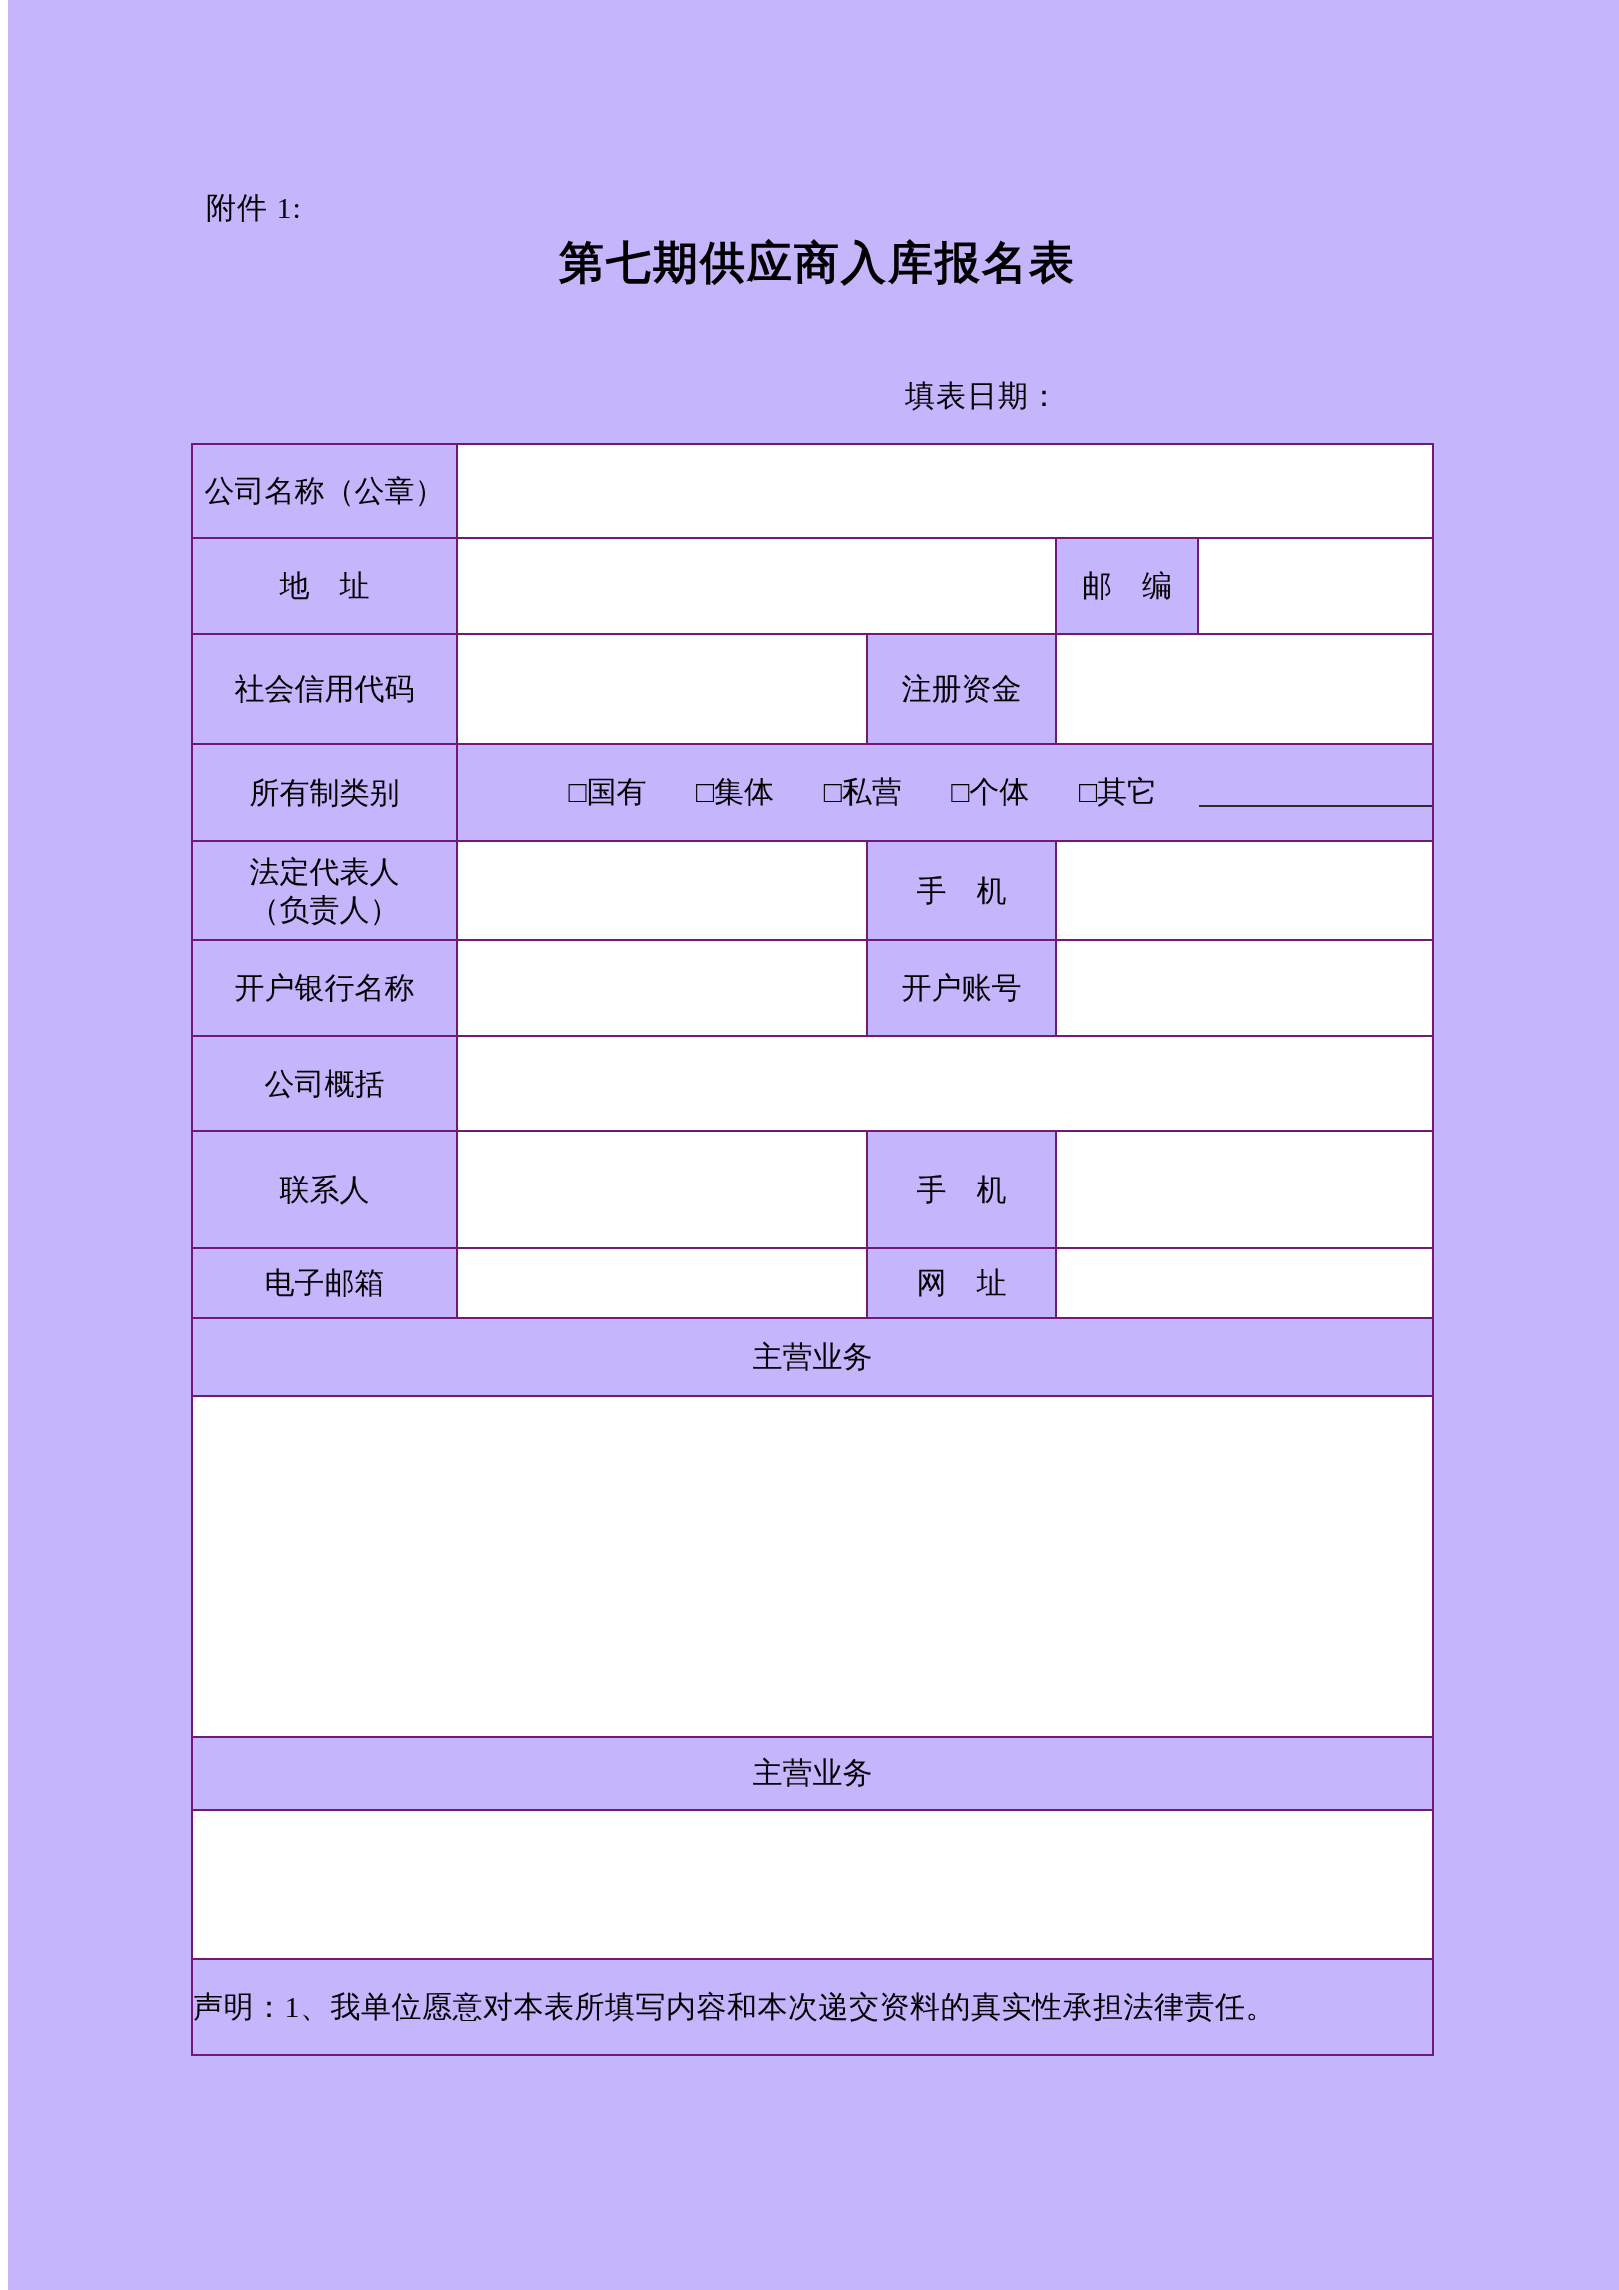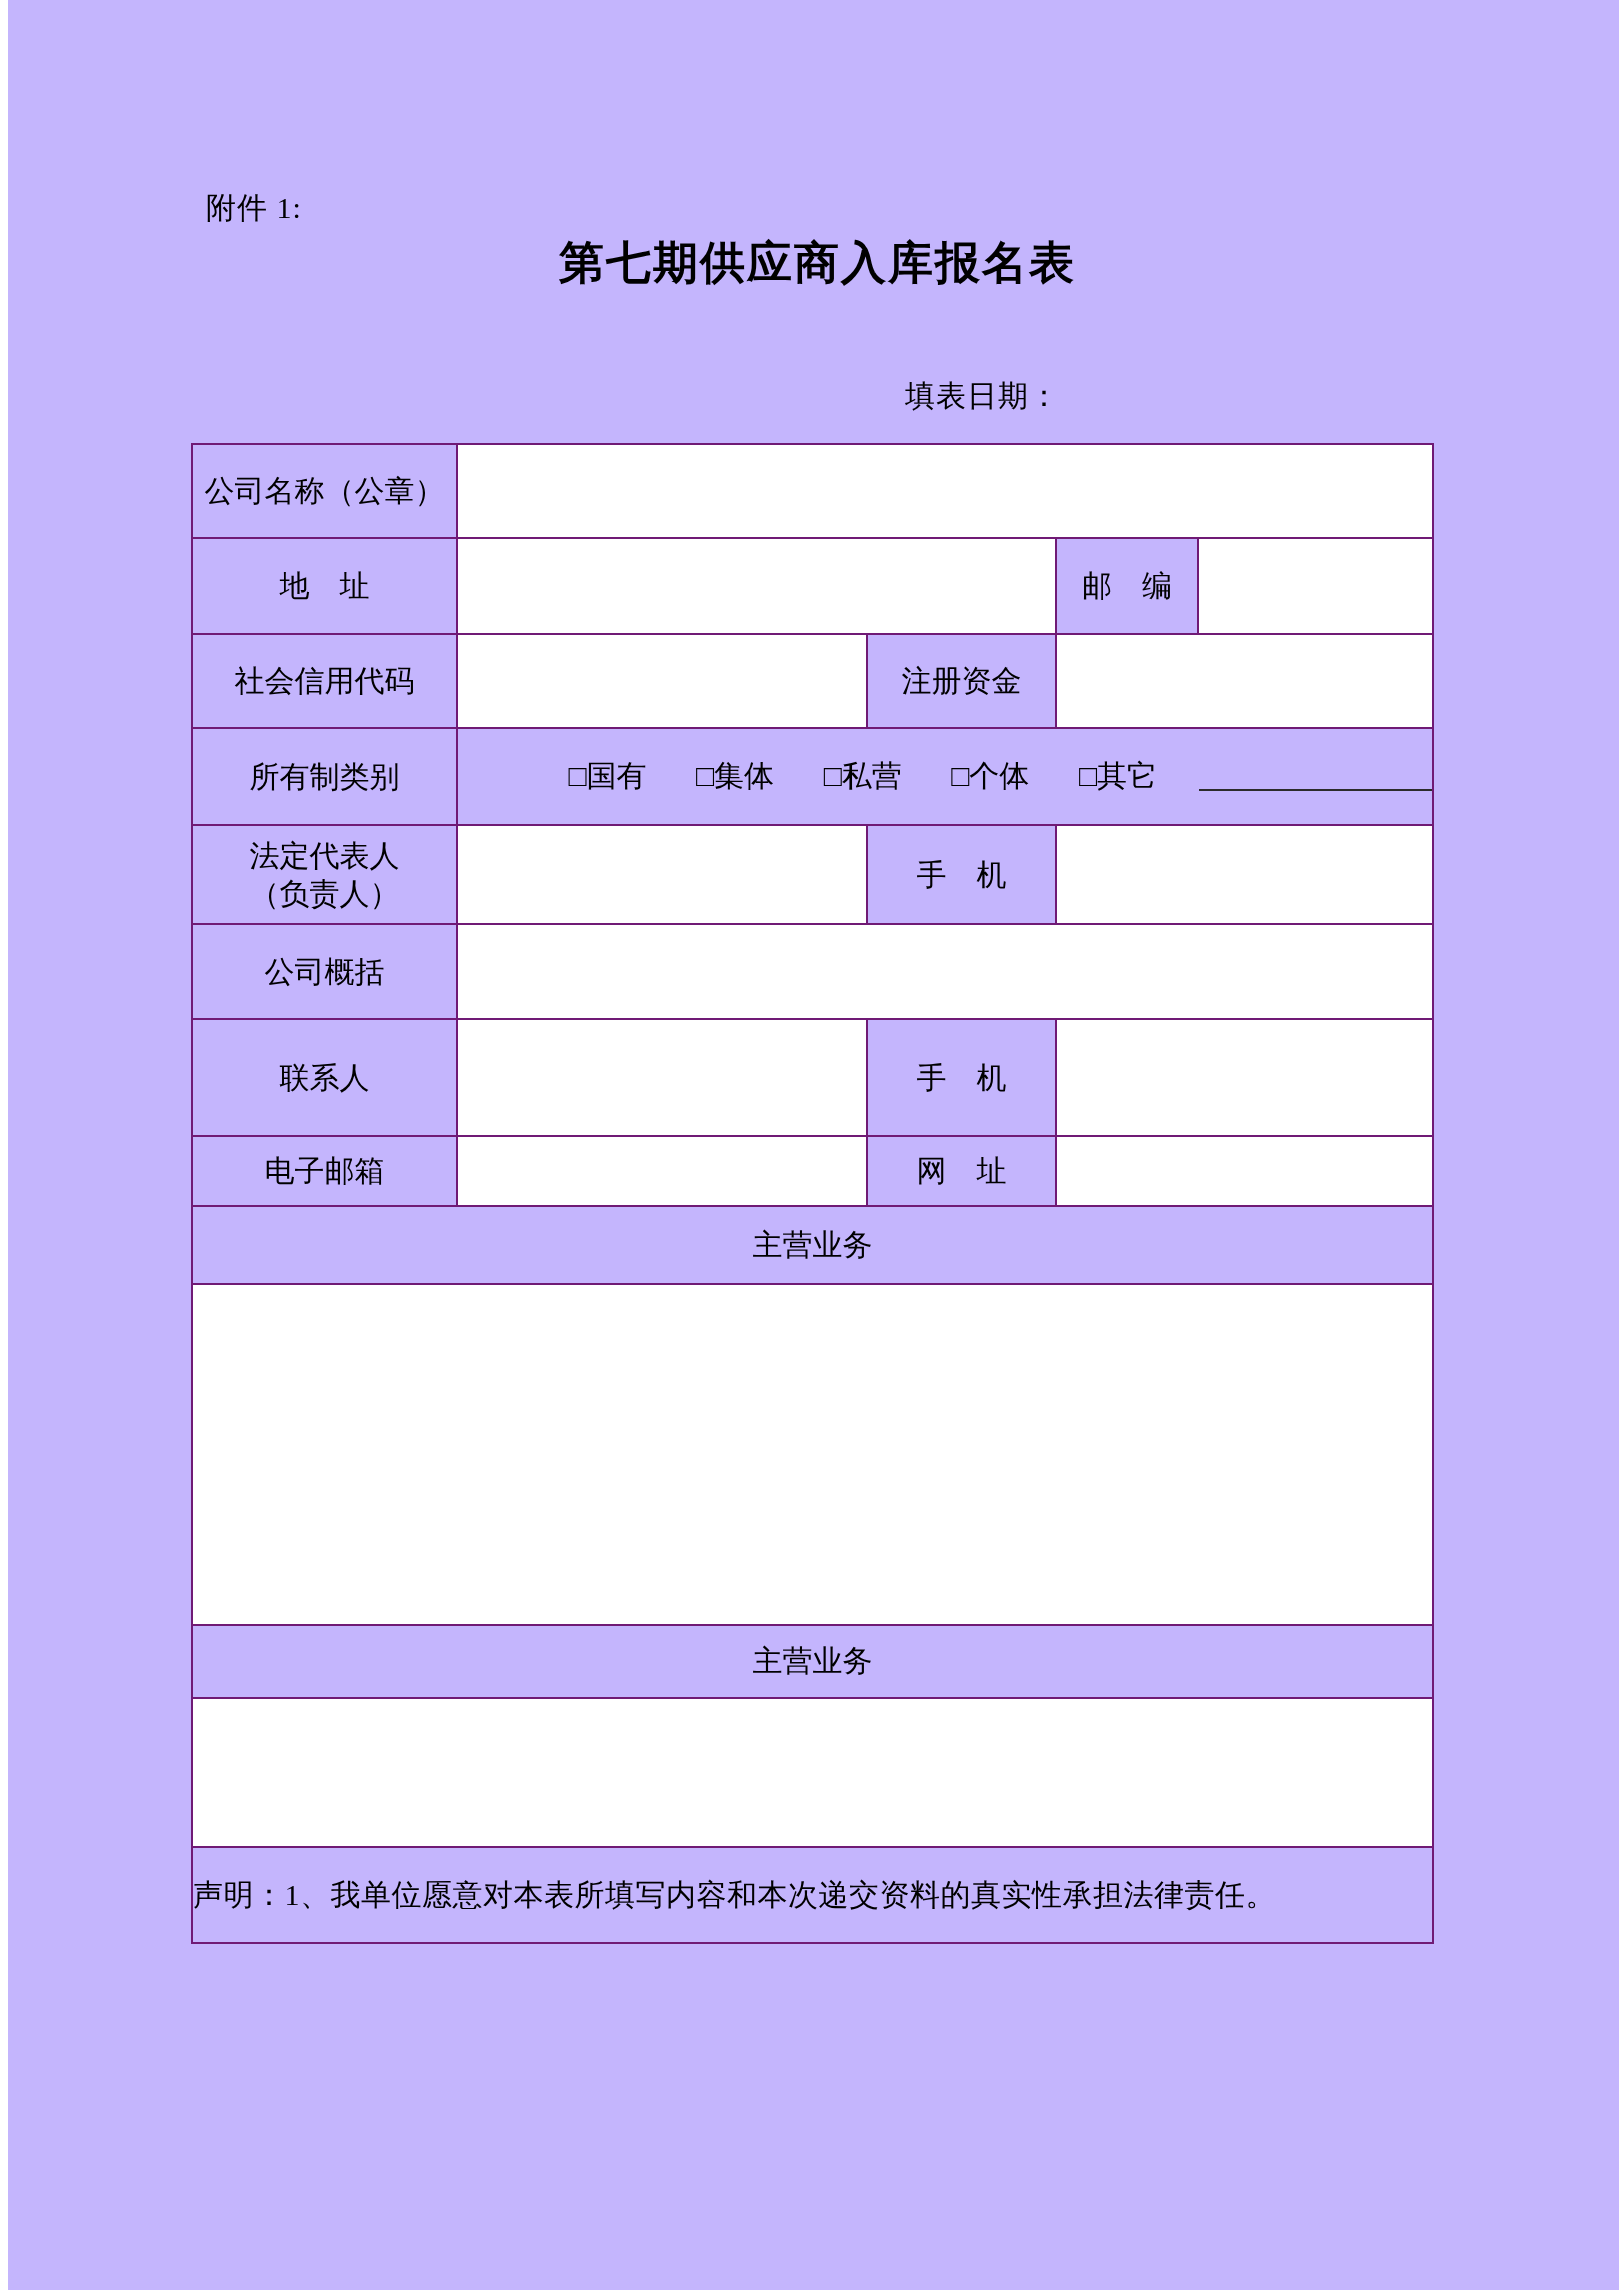--- a/index.html
+++ b/index.html
@@ -85,21 +85,21 @@
         <td class="val" colspan="4"></td>
       </tr>
 
       <tr style="height:96px">
         <td class="lbl">地　址</td>
         <td class="val" colspan="2"></td>
         <td class="lbl">邮　编</td>
         <td class="val"></td>
       </tr>
 
-      <tr style="height:94px">
+      <tr style="height:110px">
         <td class="lbl">社会信用代码</td>
         <td class="val"></td>
         <td class="lbl">注册资金</td>
         <td class="val" colspan="2"></td>
       </tr>
 
       <tr style="height:97px">
         <td class="lbl">所有制类别</td>
         <td class="ownership" colspan="4">
           <span class="opt">□国有</span>
@@ -113,20 +113,26 @@
       <tr style="height:99px">
         <td class="lbl lbl2line">
           <div>法定代表人</div>
           <div>（负责人）</div>
         </td>
         <td class="val"></td>
         <td class="lbl">手　机</td>
         <td class="val" colspan="2"></td>
       </tr>
 
+      <tr style="height:96px">
+        <td class="lbl">开户银行名称</td>
+        <td class="val"></td>
+        <td class="lbl">开户账号</td>
+        <td class="val" colspan="2"></td>
+      </tr>
 
       <tr style="height:95px">
         <td class="lbl">公司概括</td>
         <td class="val" colspan="4"></td>
       </tr>
 
       <tr style="height:117px">
         <td class="lbl">联系人</td>
         <td class="val"></td>
         <td class="lbl">手　机</td>

